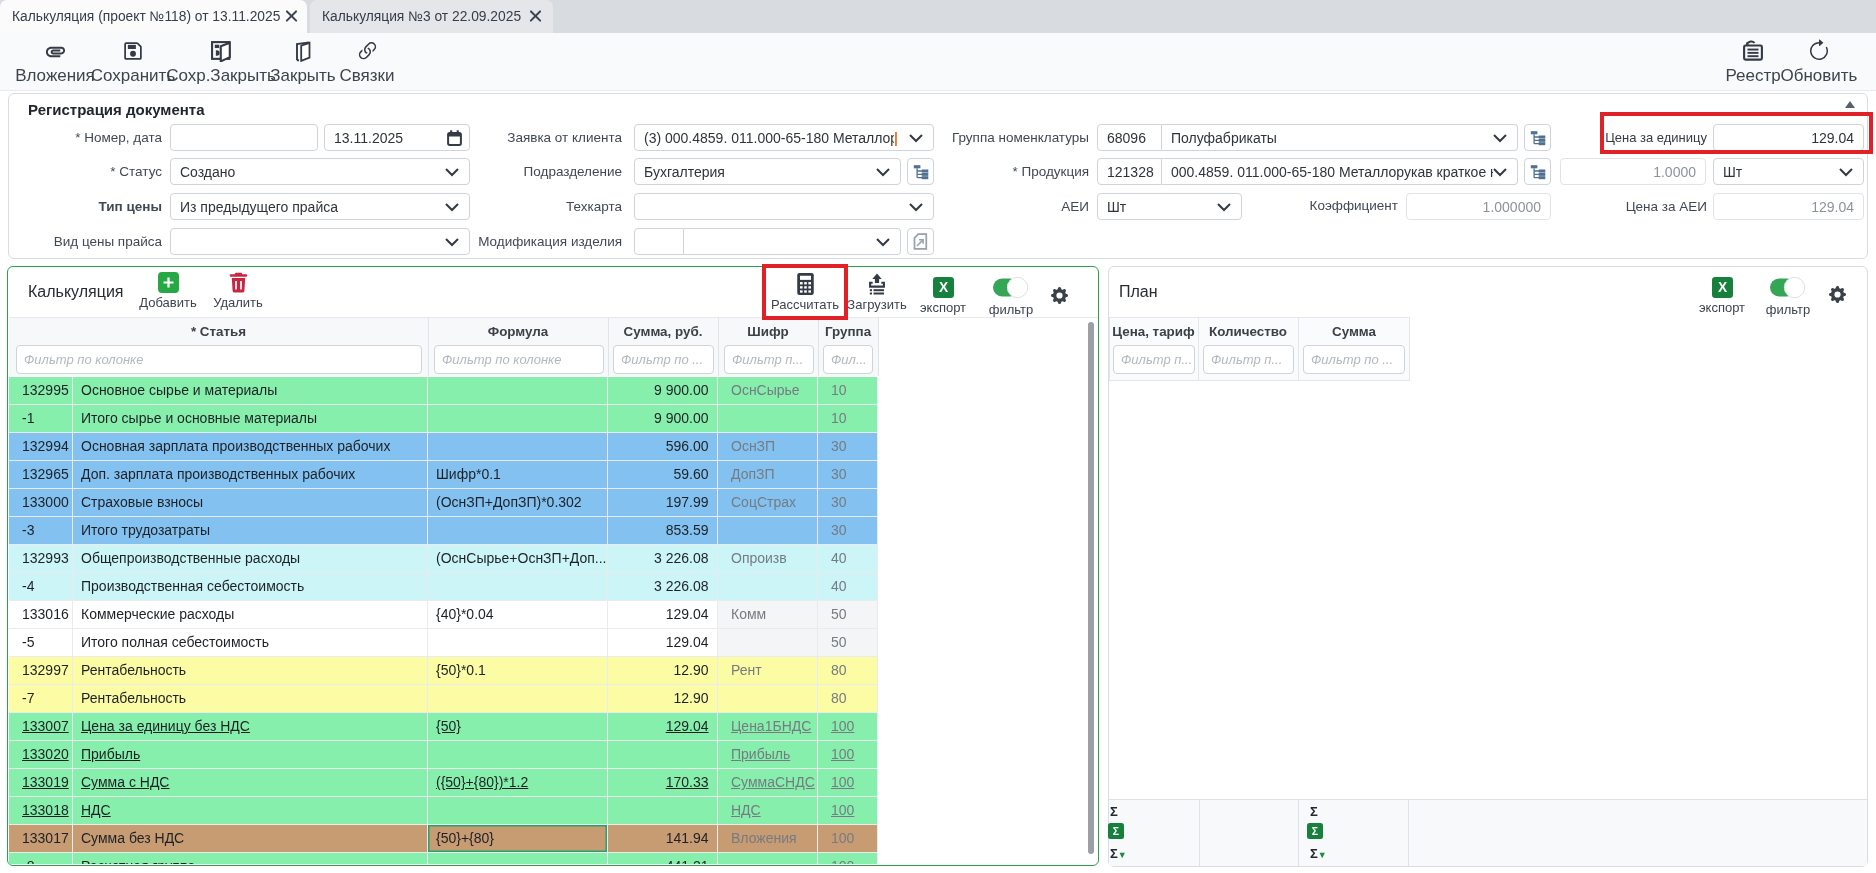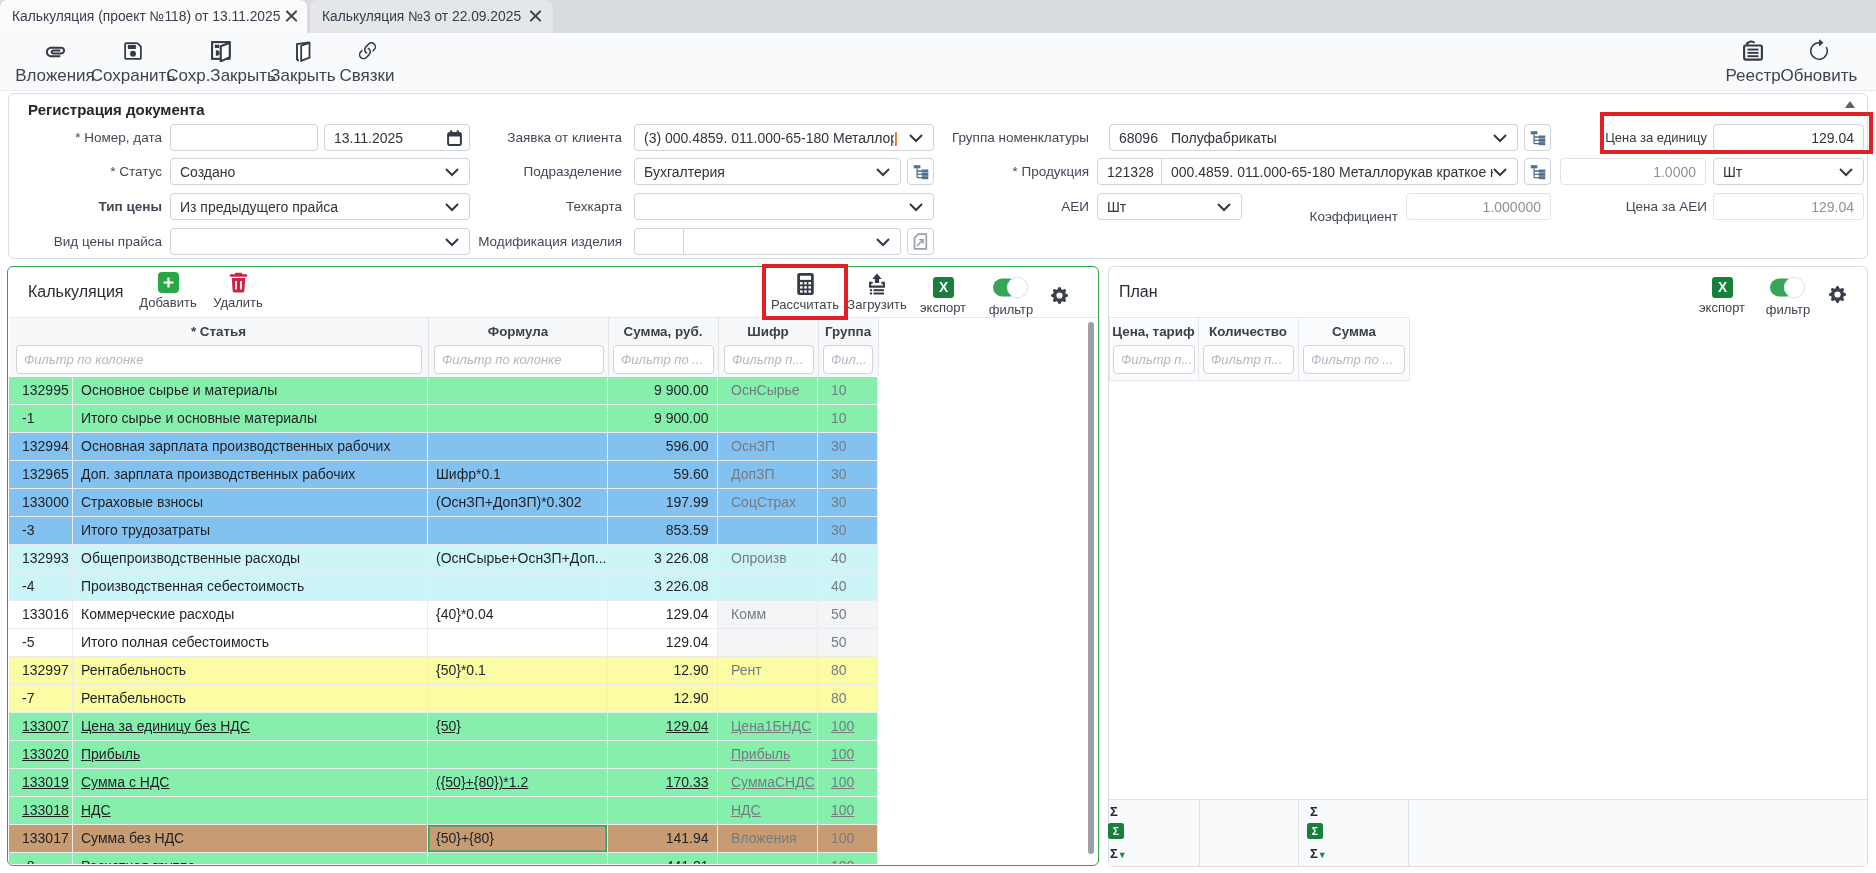--- a/index.html
+++ b/index.html
@@ -230,23 +230,23 @@
       <svg width="15" height="17" viewBox="0 0 15 17">
         <path d="M5.3 1.1 H13.3 V15.9 H1.5 V4.9 Z" fill="none" stroke="#99a0aa" stroke-width="1.7"></path>
         <path d="M3.9 13 L9.8 7.1" stroke="#99a0aa" stroke-width="1.5"></path>
         <path d="M6.2 6.8 H10.1 V10.7" fill="none" stroke="#99a0aa" stroke-width="1.5"></path>
       </svg>
     </div>
 
   <div class="lbl" style="right:787px; top:130px;">Группа номенклатуры</div>
   <div class="lbl" style="right:787px; top:164px;">* Продукция</div>
   <div class="lbl" style="right:787px; top:199px;">АЕИ</div>
-  <div class="lbl" style="right:478px; top:209px;">Коэффициент</div>
-
-  <div class="inp" style="left:1097px; top:124px; width:65px; border-radius:4px 0 0 4px;margin-left:12px;">68096</div>
+  <div class="lbl" style="right:478px; top:198px;">Коэффициент</div>
+
+  <div class="inp" style="left:1097px; top:124px; width:65px; border-radius:4px 0 0 4px;">68096</div>
   <div class="inp" style="left:1162px; top:124px; width:356px; border-left:none; border-radius:0 4px 4px 0; ">Полуфабрикаты<svg class="abs" style="right:10px; top:9px;" width="14" height="9" viewBox="0 0 14 9">
         <path d="M1 1l6 6 6-6" fill="none" stroke="#333a43" stroke-width="2"></path>
       </svg></div>
   <div class="ibtn" style="left:1524px; top:124px;">
       <svg width="16" height="16" viewBox="0 0 16 16">
         <rect x="0.8" y="1.2" width="6.6" height="3.1" fill="#52708f"></rect>
         <path d="M4.1 4.3 V13.7 M4.1 7 H9 M4.1 10.35 H9 M4.1 13.7 H9" stroke="#52708f" stroke-width="1.3" fill="none"></path>
         <rect x="8.7" y="5.5" width="6.6" height="3" fill="#52708f"></rect>
         <rect x="8.7" y="8.85" width="6.6" height="3" fill="#52708f"></rect>
         <rect x="8.7" y="12.2" width="6.6" height="3" fill="#52708f"></rect>

